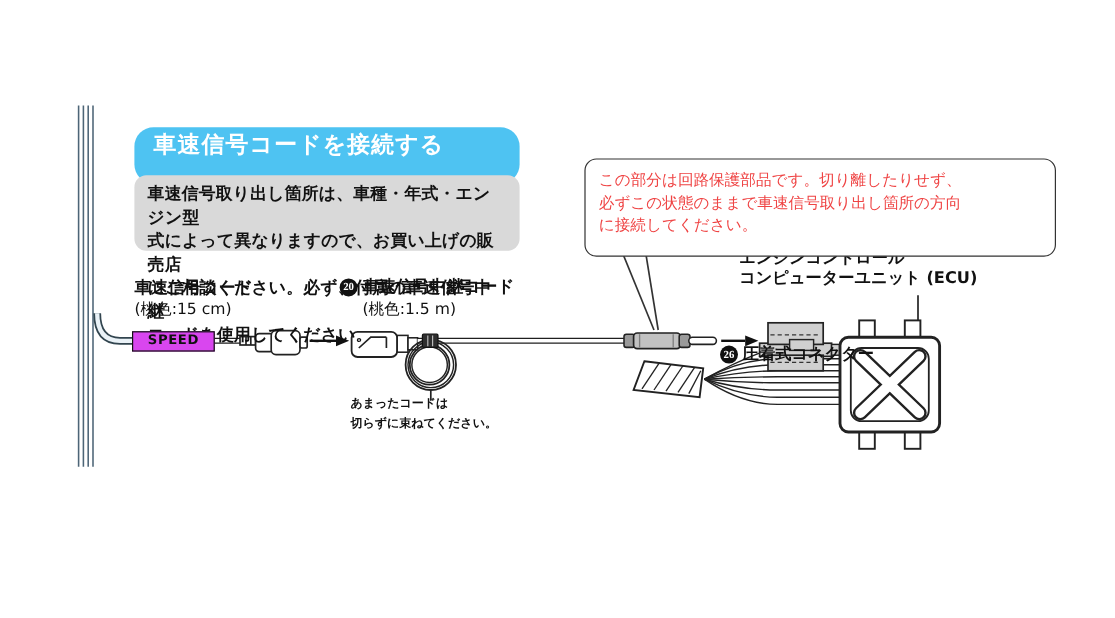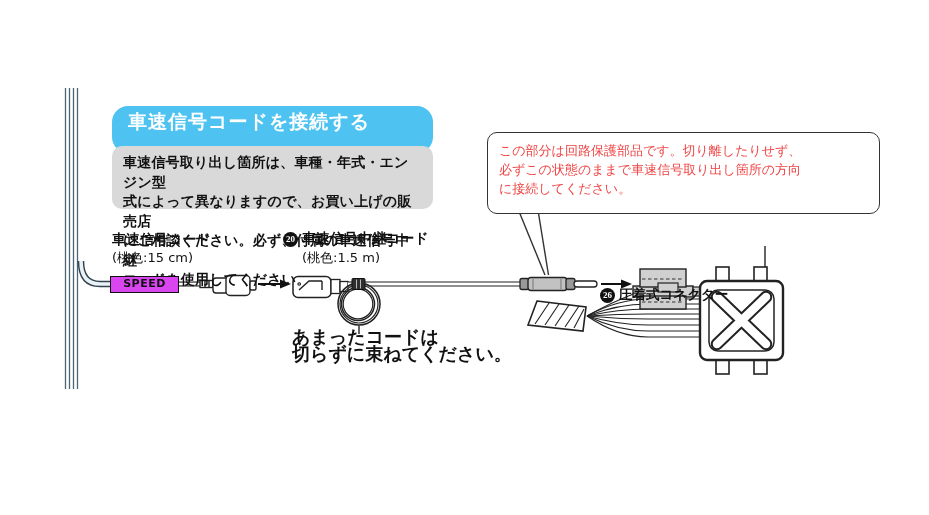--- a/index.html
+++ b/index.html
@@ -186,24 +186,26 @@
 
   <div class="abs lbl lbl-bold" style="left:112px;top:231px;font-size:14px;">車速信号コード</div>
   <div class="abs lbl" style="left:112px;top:249px;font-size:13px;">(桃色:15 cm)</div>
 
   <div class="abs badge-row" style="left:283px;top:230px;">
     <span class="badge">20</span>
     <span class="lbl lbl-bold" style="font-size:14px;">車速信号中継コード</span>
   </div>
   <div class="abs lbl" style="left:302px;top:249px;font-size:13px;">(桃色:1.5 m)</div>
 
+  <div class="abs lbl lbl-bold pre" style="left:616px;top:207px;font-size:13.5px;line-height:17px;">エンジンコントロール
+コンピューターユニット (ECU)</div>
 
   <div class="abs badge-row" style="left:600px;top:246px;margin-top:40px;">
     <span class="badge">26</span>
     <span class="lbl lbl-bold" style="font-size:13.5px;">圧着式コネクター</span>
   </div>
 
-  <div class="abs lbl lbl-bold pre" style="left:292px;top:328px;font-size:18px;line-height:17px;">あまったコードは
+  <div class="abs lbl lbl-bold pre" style="left:292px;top:328px;font-size:10px;line-height:17px;">あまったコードは
 切らずに束ねてください。</div>
 
   <div class="abs speed-tag">SPEED</div>
 
 </div>
 
 </body></html>

